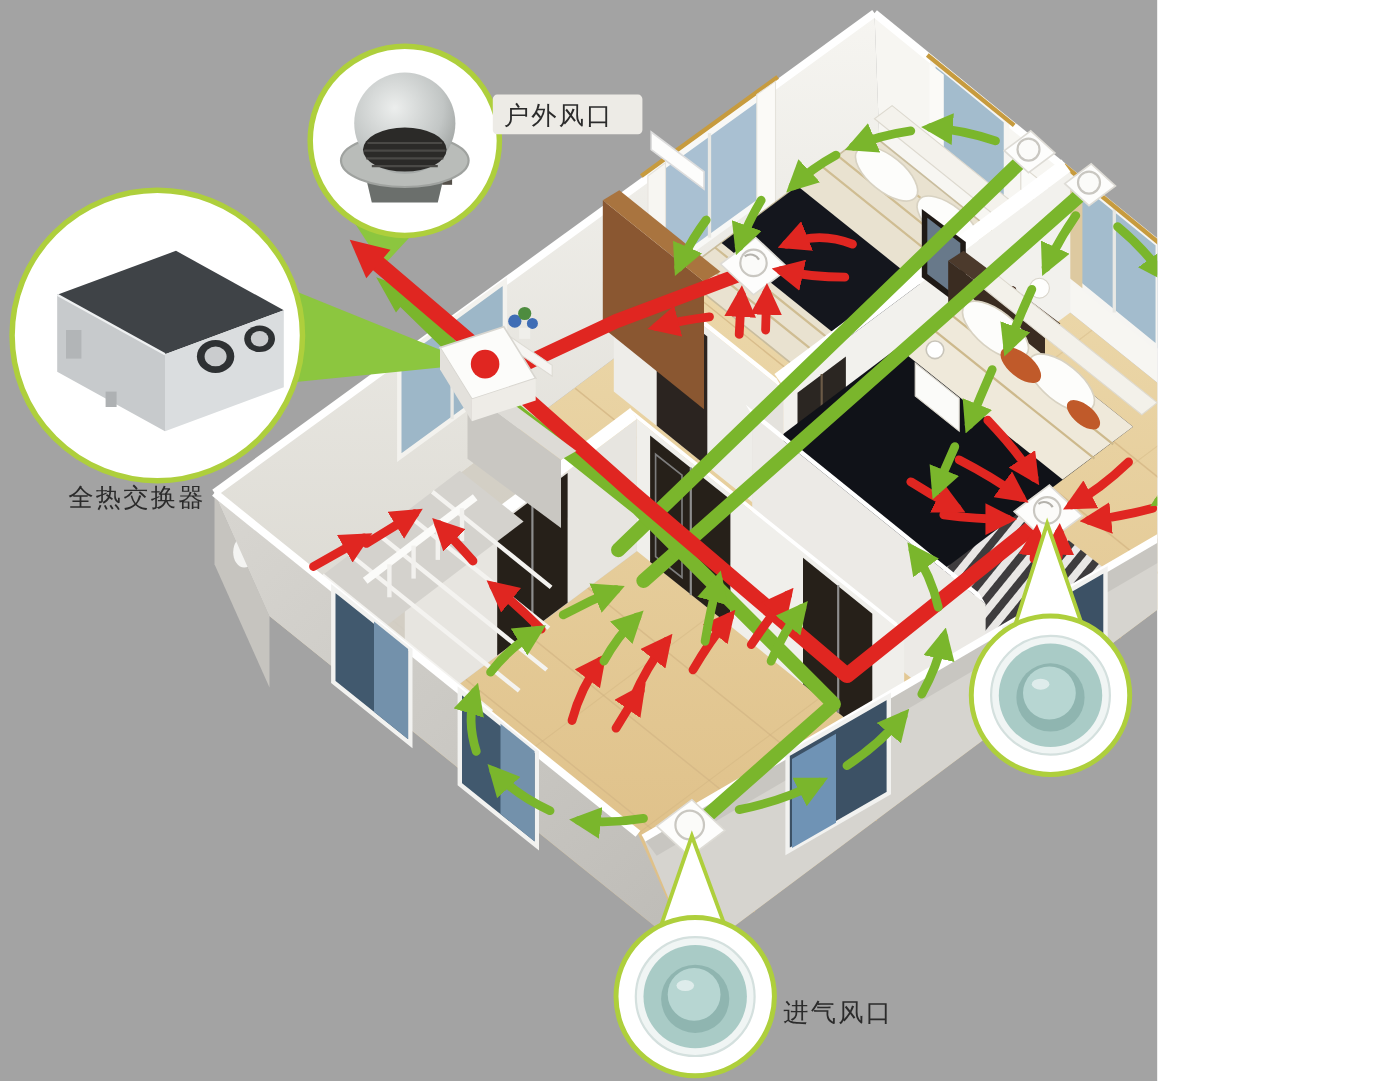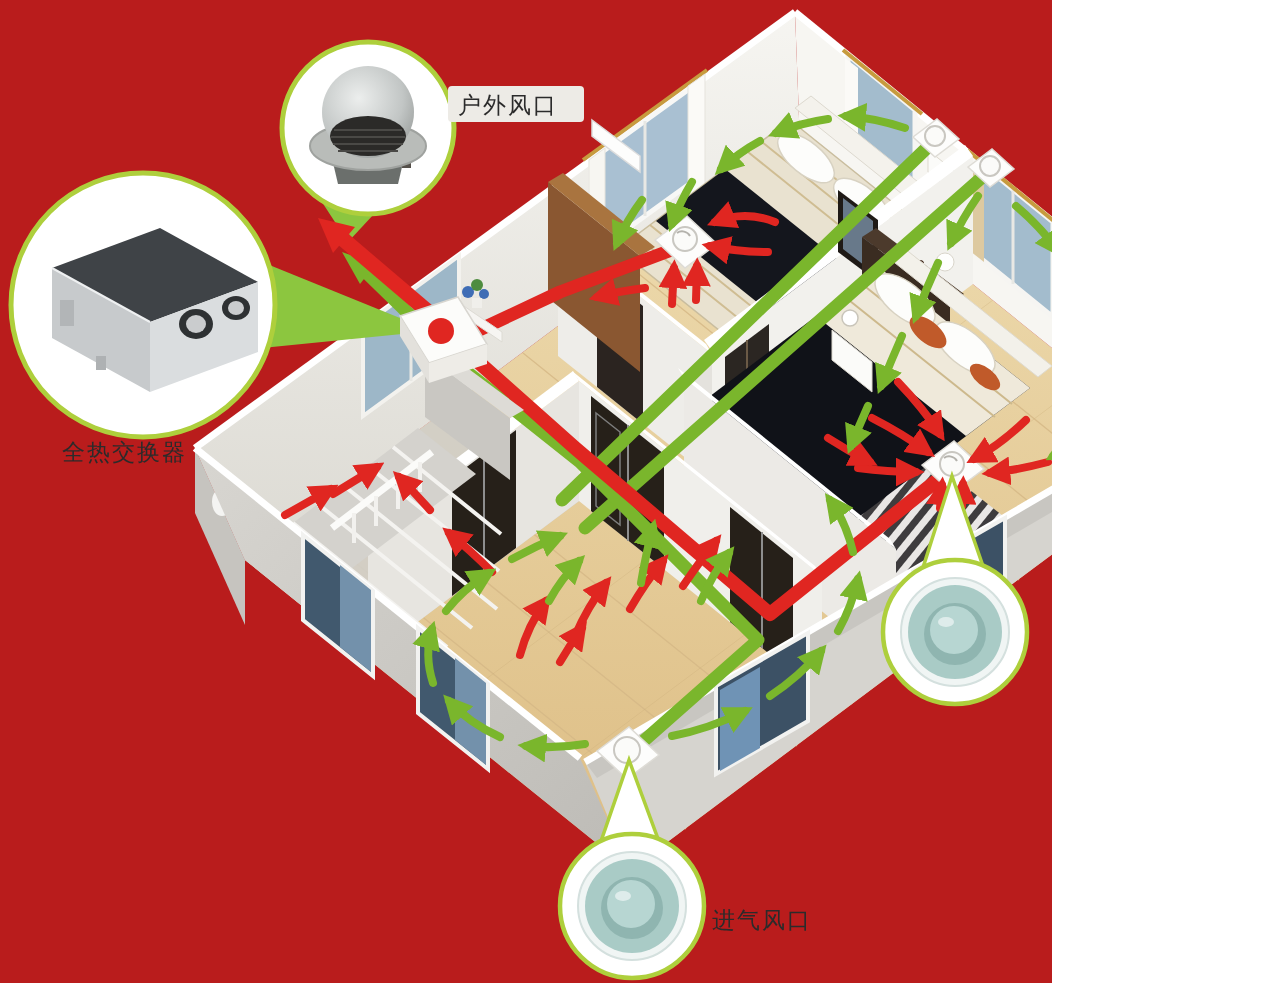--- a/index.html
+++ b/index.html
@@ -1,16 +1,16 @@
 <!DOCTYPE html>
 <html><head>
 <meta charset="utf-8">
 <style>
   html,body{margin:0;padding:0;background:#fff;}
-  .stage{position:relative;width:1052px;height:983px;background:#b91c1c;overflow:hidden;}
+  .stage{position:relative;width:1052px;height:983px;background:#a3a3a3;overflow:hidden;}
   .lbl{font-family:"Liberation Sans","DejaVu Sans",sans-serif;font-size:23px;fill:#2b2b2b;letter-spacing:2px;}
   svg{display:block;}
 </style>
 </head>
 <body>
 
 <div class="stage">
 <svg width="1265" height="983" viewBox="0 0 1265 983" xmlns="http://www.w3.org/2000/svg">
   <defs>
     <linearGradient id="wood" x1="0" y1="0" x2="0" y2="1">

